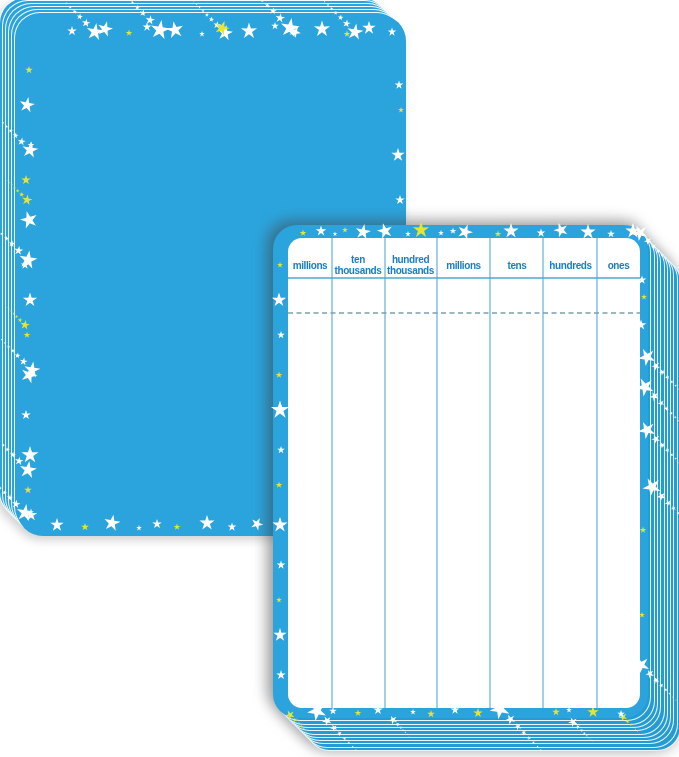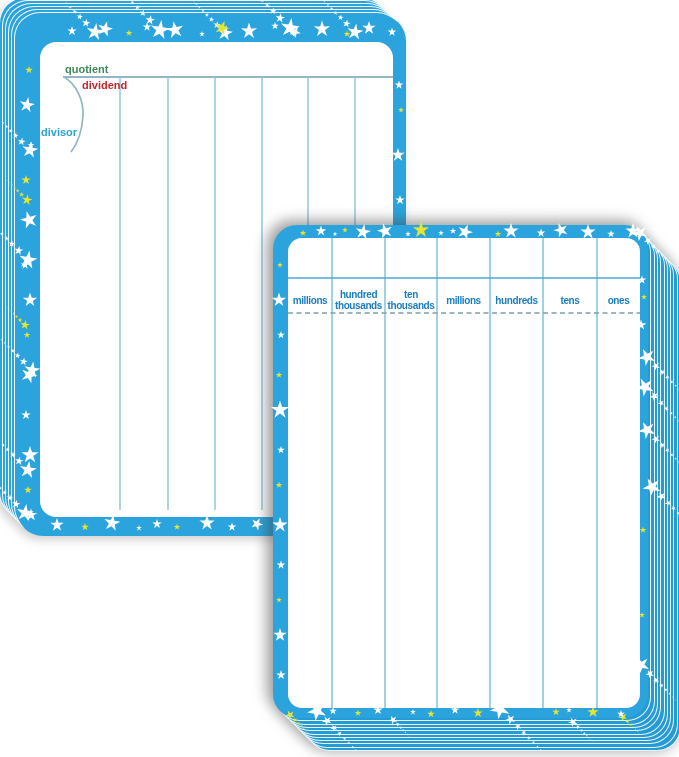--- a/index.html
+++ b/index.html
@@ -18,21 +18,21 @@
   .card-right{left:273px;top:225px;width:375px;height:493px;border-radius:24px;}
   .deco{position:absolute;left:0;top:0;overflow:visible;pointer-events:none;}
   .face{position:absolute;background:#ffffff;}
   .face-left{left:23px;top:27px;width:353px;height:475px;border-radius:16px;}
   .face-right{left:15px;top:13px;width:352px;height:470px;border-radius:14px;}
   .grid{position:absolute;left:0;top:0;}
   .lbl{position:absolute;font-weight:700;font-size:11px;white-space:nowrap;}
   .lbl-quotient{left:25px;top:21px;color:#3e8a5a;}
   .lbl-dividend{left:42px;top:37px;color:#c4262e;}
   .lbl-divisor{left:1px;top:84px;color:#2e9fd4;}
-  .hdr-row{position:absolute;left:0;top:0;width:352px;height:56px;display:flex;margin-top:35px;}
+  .hdr-row{position:absolute;left:0;top:0;width:352px;height:56px;display:flex;}
   .hdr-cell{
     display:flex;align-items:center;justify-content:center;text-align:center;
     color:#1b7ec2;font-weight:700;font-size:10px;letter-spacing:-0.4px;line-height:1.08;
     box-sizing:border-box;padding:0 1px;
   }
   .c1{width:44px;} .c2{width:53px;} .c3{width:52px;} .c4{width:53px;} .c5{width:53px;} .c6{width:54px;} .c7{width:43px;border-radius:13px;}
 </style>
 </head>
 <body>
 
@@ -129,37 +129,20 @@
           <use href="#st" fill="#fff" transform="translate(381,230) scale(.8)"></use>
           <use href="#st" fill="#e8e52f" transform="translate(384,270) scale(.35)"></use>
           <use href="#st" fill="#fff" transform="translate(382,310) scale(.6)"></use>
           <use href="#st" fill="#fff" transform="translate(381,355) scale(.45)"></use>
           <use href="#st" fill="#fff" transform="translate(383,395) scale(.7)"></use>
           <use href="#st" fill="#e8e52f" transform="translate(382,430) scale(.35)"></use>
           <use href="#st" fill="#fff" transform="translate(381,465) scale(.55)"></use>
         </g>
       </svg>
 
-      <div class="face face-left">
-        <svg class="grid" width="353" height="475" viewBox="0 0 353 475">
-          <line x1="23" y1="35" x2="353" y2="35" stroke="#93b6c6" stroke-width="2"></line>
-          <path d="M24,35 C36,42 44,58 43,74 C42,89 38,101 31,110" fill="none" stroke="#93b6c6" stroke-width="1.7"></path>
-          <g stroke="#8ac3dc" stroke-width="1.4">
-            <line x1="80" y1="35" x2="80" y2="468"></line>
-            <line x1="128" y1="35" x2="128" y2="468"></line>
-            <line x1="175" y1="35" x2="175" y2="468"></line>
-            <line x1="222" y1="35" x2="222" y2="468"></line>
-            <line x1="268" y1="35" x2="268" y2="468"></line>
-            <line x1="315" y1="35" x2="315" y2="468"></line>
-          </g>
-        </svg>
-        <span class="lbl lbl-quotient">quotient</span>
-        <span class="lbl lbl-dividend">dividend</span>
-        <span class="lbl lbl-divisor">divisor</span>
-      </div>
     </div>
   </div>
 
   <div class="stack stack-right">
     <div class="layer" style="left:306px;top:258px;"></div>
     <div class="layer" style="left:302.7px;top:254.7px;"></div>
     <div class="layer" style="left:299.4px;top:251.4px;"></div>
     <div class="layer" style="left:296.1px;top:248.1px;"></div>
     <div class="layer" style="left:292.8px;top:244.8px;"></div>
     <div class="layer" style="left:289.5px;top:241.5px;"></div>
@@ -235,25 +218,25 @@
           <use href="#st" fill="#e8e52f" transform="translate(283,487) scale(.4)"></use>
           <use href="#st" fill="#fff" transform="translate(296,485) scale(.3)"></use>
           <use href="#st" fill="#e8e52f" transform="translate(320,487) scale(.6)"></use>
           <use href="#st" fill="#fff" transform="translate(348,489) scale(.4)"></use>
         </g>
       </svg>
 
       <div class="face face-right">
         <div class="hdr-row">
           <div class="hdr-cell c1">millions</div>
+          <div class="hdr-cell c3">ten thousands</div>
           <div class="hdr-cell c2">hundred thousands</div>
-          <div class="hdr-cell c3">ten thousands</div>
           <div class="hdr-cell c4">millions</div>
+          <div class="hdr-cell c6">tens</div>
           <div class="hdr-cell c5">hundreds</div>
-          <div class="hdr-cell c6">tens</div>
           <div class="hdr-cell c7">ones</div>
         </div>
         <svg class="grid" width="352" height="470" viewBox="0 0 352 470">
           <g stroke="#79bedb" stroke-width="1.4">
             <line x1="44" y1="0" x2="44" y2="470"></line>
             <line x1="97" y1="0" x2="97" y2="470"></line>
             <line x1="149" y1="0" x2="149" y2="470"></line>
             <line x1="202" y1="0" x2="202" y2="470"></line>
             <line x1="255" y1="0" x2="255" y2="470"></line>
             <line x1="309" y1="0" x2="309" y2="470"></line>

